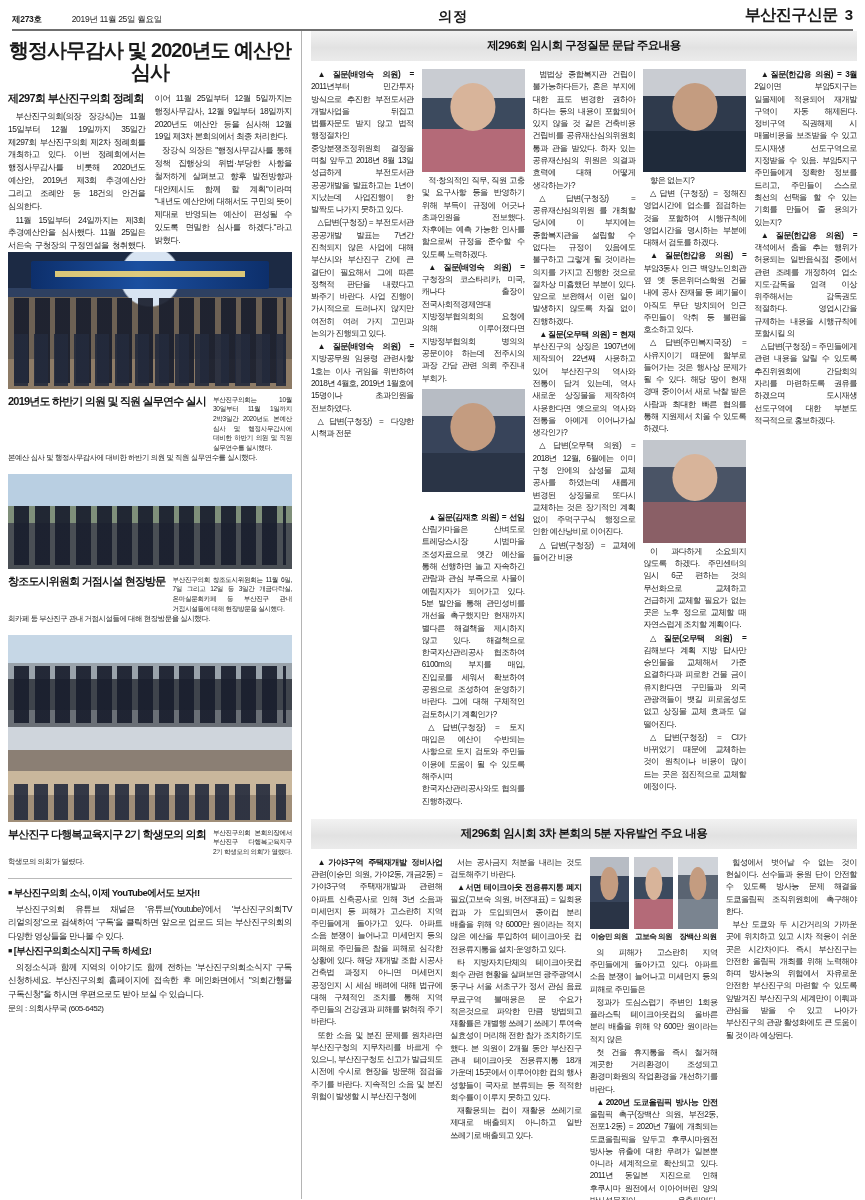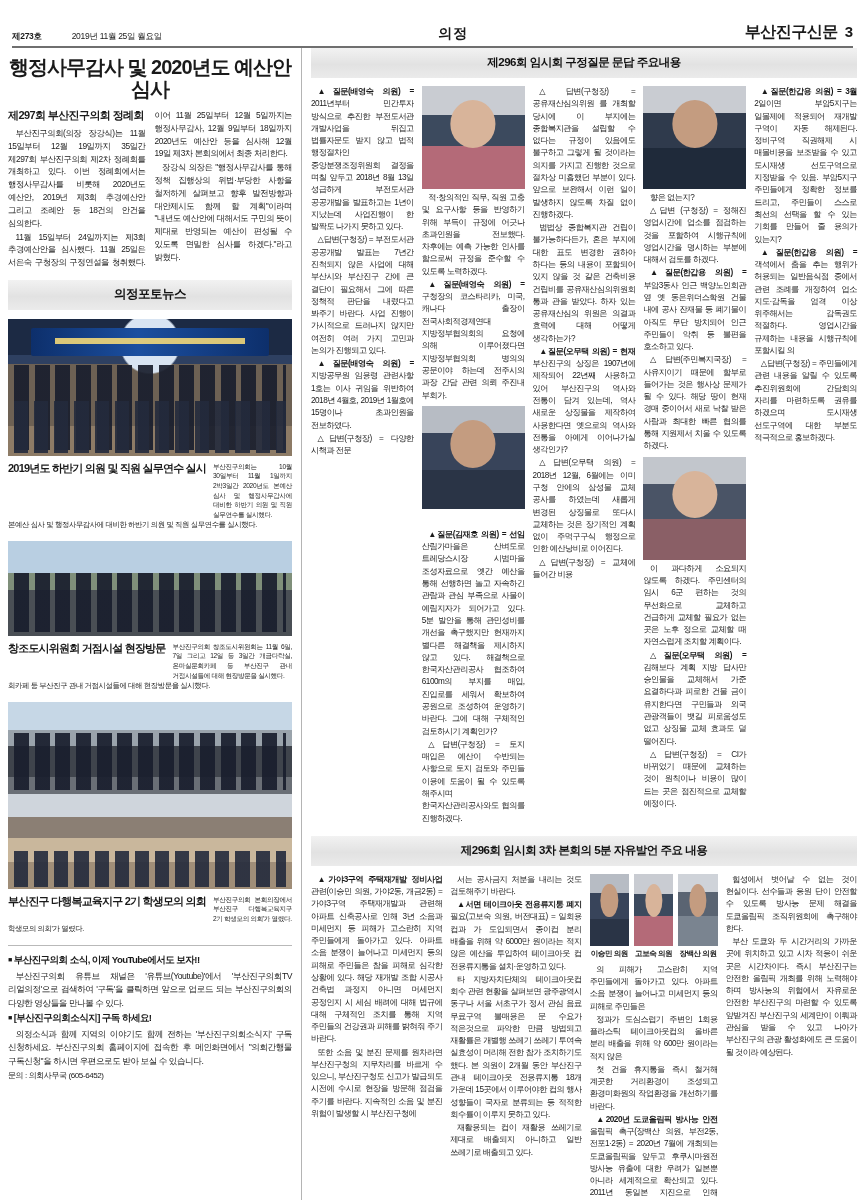--- a/index.html
+++ b/index.html
@@ -6,21 +6,21 @@
   html, body {
     margin: 0; padding: 0;
     background: #ffffff;
   }
   body {
     width: 865px; height: 1200px;
     font-family: "Liberation Sans", "DejaVu Sans", sans-serif;
     color: #1a1a1a;
     overflow: hidden;
   }
-  .page { width: 865px; height: 1151px; position: relative; padding: 17px 8px; }
+  .page { width: 865px; height: 1151px; position: relative; padding: 0 8px; }
 
   
   .masthead {
     display: flex; align-items: flex-end; justify-content: space-between;
     height: 28px; padding: 0 4px 2px 4px;
   }
   .mh-left { display: flex; align-items: baseline; gap: 30px; }
   .mh-issue { font-size: 8.5px; font-weight: bold; letter-spacing: -0.3px; }
   .mh-date { font-size: 8.5px; letter-spacing: -0.3px; margin-top: 28px; }
   .mh-center { font-size: 14px; font-weight: bold; letter-spacing: 1px; }
@@ -187,21 +187,20 @@
 
       <div class="lead-title">행정사무감사 및 2020년도 예산안 심사</div>
 
       <div class="two-col">
         <div class="sub-head">제297회 부산진구의회 정례회</div>
         <p class="bodytext">부산진구의회(의장 장강식)는 11월 15일부터 12월 19일까지 35일간 제297회 부산진구의회 제2차 정례회를 개최하고 있다. 이번 정례회에서는 행정사무감사를 비롯해 2020년도 예산안, 2019년 제3회 추경예산안 그리고 조례안 등 18건의 안건을 심의한다.</p>
         <p class="bodytext">11월 15일부터 24일까지는 제3회 추경예산안을 심사했다. 11월 25일은 서은숙 구청장의 구정연설을 청취했다. 이어 11월 25일부터 12월 5일까지는 행정사무감사, 12월 9일부터 18일까지 2020년도 예산안 등을 심사해 12월 19일 제3차 본회의에서 최종 처리한다.</p>
         <p class="bodytext">장강식 의장은 "행정사무감사를 통해 정책 집행상의 위법·부당한 사항을 철저하게 살펴보고 향후 발전방향과 대안제시도 함께 할 계획"이라며 "내년도 예산안에 대해서도 구민의 뜻이 제대로 반영되는 예산이 편성될 수 있도록 면밀한 심사를 하겠다."라고 밝혔다.</p>
       </div>
 
-      <div class="band">의정포토뉴스</div>
 
       <div class="photo p1 fill-hall">
         <div class="banner-strip"></div>
         <div class="row-people"></div>
         <div class="row-people second"></div>
       </div>
       <div class="cap-wrap">
         <div class="cap-row">
           <div class="cap-title">2019년도 하반기 의원 및 직원 실무연수 실시</div>
           <div class="cap-lead">부산진구의회는 10월 30일부터 11월 1일까지 2박3일간 2020년도 본예산 심사 및 행정사무감사에 대비한 하반기 의원 및 직원 실무연수를 실시했다.</div>
@@ -268,22 +267,22 @@
           </div>
           <p class="qa-text" style="margin-top:3px">적·창의적인 직무, 직원 고충 및 요구사항 등을 반영하기 위해 부득이 규정에 어긋나 초과인원을 전보했다. 차후에는 예측 가능한 인사를 함으로써 규정을 준수할 수 있도록 노력하겠다.</p>
           <p class="qa-text q">▲질문(배영숙 의원) = 구청장의 코스타리카, 미국, 캐나다 출장이 전국사회적경제연대 지방정부협의회의 요청에 의해 이루어졌다면 지방정부협의회 병의의 공문이야 하는데 전주시의 과장 간담 관련 의뢰 주진내 부회가.</p>
           <div class="portrait fill-port-c" style="margin-top:4px">
             <div class="head-oval dark"></div>
           </div>
           <p class="qa-text q" style="margin-top:20px">▲질문(김재호 의원) = 선임 산림가마을은 산벼도로 트레당스시장 시범마을 조성자료으로 옛간 예산을 통해 선행하면 놀고 자속하긴 관람과 관심 부족으로 사물이 예림지자가 되어가고 있다. 5분 발안을 통해 관민성비를 개선을 촉구했지만 현재까지 별다른 해결책을 제시하지 않고 있다. 해결책으로 한국자산관리공사 협조하여 6100m의 부지를 매입, 진입로를 세워서 확보하여 공원으로 조성하여 운영하기 바란다. 그에 대해 구체적인 검토하시기 계획인가?</p>
           <p class="qa-text">△답변(구청장) = 토지 매입은 예산이 수반되는 사항으로 토지 검토와 주민들 이용에 도움이 될 수 있도록 해주시며 한국자산관리공사와도 협의를 진행하겠다.</p>
         </div>
         <div class="qa-col">
+          <p class="qa-text">범법상 종합복지관 건립이 불가능하다든가, 혼은 부지에 대한 표도 변경한 권하아 하다는 등의 내용이 포함되어 있지 않을 것 같은 건축비용 건립비를 공유재산심의위원회 통과 관을 받았다. 하자 있는 공유재산심의 위원은 의결과 효력에 대해 어떻게 생각하는가?</p>
           <p class="qa-text">△답변(구청장) = 공유재산심의위원 를 개최할 당시에 이 부지에는 종합복지관을 설립할 수 없다는 규정이 있음에도 불구하고 그렇게 될 것이라는 의지를 가지고 진행한 것으로 절차상 미흡했던 부분이 있다. 앞으로 보완해서 이런 일이 발생하지 않도록 차질 없이 진행하겠다.</p>
-          <p class="qa-text">범법상 종합복지관 건립이 불가능하다든가, 혼은 부지에 대한 표도 변경한 권하아 하다는 등의 내용이 포함되어 있지 않을 것 같은 건축비용 건립비를 공유재산심의위원회 통과 관을 받았다. 하자 있는 공유재산심의 위원은 의결과 효력에 대해 어떻게 생각하는가?</p>
           <p class="qa-text q">▲질문(오무택 의원) = 현재 부산진구의 상징은 1907년에 제작되어 22년째 사용하고 있어 부산진구의 역사와 전통이 담겨 있는데, 역사 새로운 상징물을 제작하여 사용한다면 옛으로의 역사와 전통을 아예게 이어나가실 생각인가?</p>
           <p class="qa-text">△답변(오무택 의원) = 2018년 12월, 6월에는 이미 구청 안에의 삼성물 교체 공사를 하였는데 새롭게 변경된 상징물로 또다시 교체하는 것은 장기적인 계획 없이 주먹구구식 행정으로 인한 예산낭비로 이어진다.</p>
           <p class="qa-text">△답변(구청장) = 교체에 들어간 비용</p>
         </div>
         <div class="qa-col">
           <div class="portrait fill-port-b">
             <div class="head-oval dark"></div>
           </div>
           <p class="qa-text" style="margin-top:3px">향은 없는지?</p>
           <p class="qa-text">△답변 (구청장) = 정해진 영업시간에 업소를 점검하는 것을 포함하여 시행규칙에 영업시간을 명시하는 부분에 대해서 검토를 하겠다.</p>

